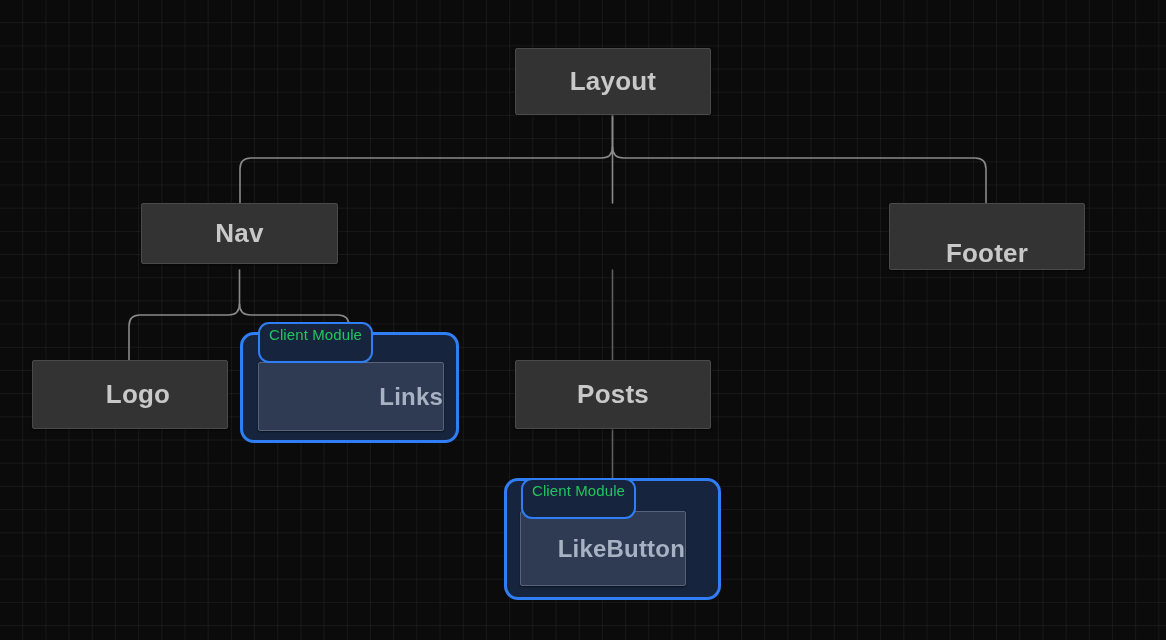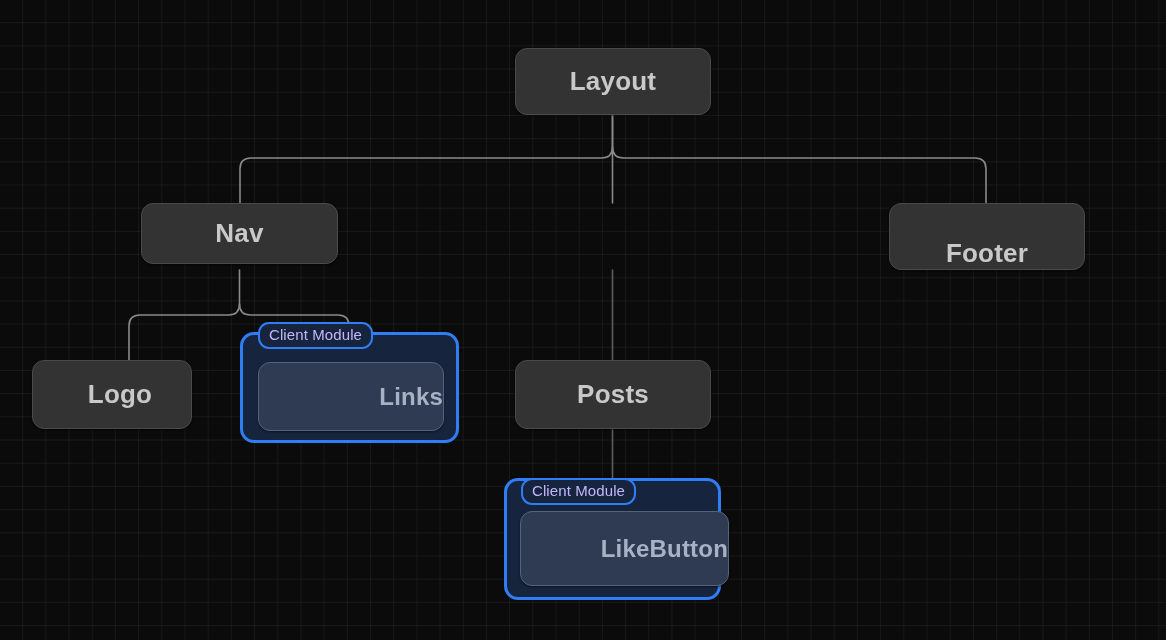--- a/index.html
+++ b/index.html
@@ -30,21 +30,21 @@
     pointer-events: none;
   }
   .node {
     position: absolute;
     box-sizing: border-box;
     display: flex;
     align-items: center;
     justify-content: center;
     background: #333333;
     border: 1px solid #4a4a4a;
-    border-radius: 12px;
+    border-radius: 2px;
     color: #c9c9c9;
     font-size: 26px;
     font-weight: bold;
     letter-spacing: 0.2px;
     z-index: 3;
     box-shadow: 0 1px 2px rgba(0,0,0,0.5);
   }
   .node.small {
     font-size: 24px;
   }
@@ -61,25 +61,25 @@
     border: 1px solid #56637a;
     color: #a7b2c4;
     justify-content: flex-end;
   }
   .badge {
     position: absolute;
     box-sizing: border-box;
     background: #16243d;
     border: 2px solid #2f7ef5;
     border-radius: 11px;
-    color: #c4b5fd;
+    color: #22c55e;
     font-size: 15px;
     font-weight: normal;
     letter-spacing: 0.1px;
-    padding: 2px 9px 4px 9px;
+    padding: 2px 9px 18px 9px;
     line-height: 17px;
     white-space: nowrap;
     z-index: 5;
   }
 </style>
 </head>
 <body>
 
 <div id="canvas">
 
@@ -105,39 +105,39 @@
 
   <div class="node" style="left:141px; top:203px; width:197px; height:61px;">
     <span>Nav</span>
   </div>
 
 
   <div class="node" style="left:889px; top:203px; width:196px; height:67px;align-items:flex-end;">
     <span>Footer</span>
   </div>
 
-  <div class="node" style="left:32px; top:360px; width:160px; height:69px;padding-left:16px;">
+  <div class="node" style="left:32px; top:360px; width:196px; height:69px;padding-left:16px;">
     <span>Logo</span>
   </div>
 
   <div class="node" style="left:515px; top:360px; width:196px; height:69px;">
     <span>Posts</span>
   </div>
 
   <div class="group" style="left:240px; top:332px; width:219px; height:111px;">
     <div class="node small" style="left:15px; top:27px; width:186px; height:69px;">
       <span>Links</span>
     </div>
   </div>
   <div class="badge" style="left:258px; top:322px;">
     <span>Client Module</span>
   </div>
 
   <div class="group" style="left:504px; top:478px; width:217px; height:122px;">
-    <div class="node small" style="left:13px; top:30px; width:209px; height:75px;">
+    <div class="node small" style="left:13px; top:30px; width:166px; height:75px;">
       <span>LikeButton</span>
     </div>
   </div>
   <div class="badge" style="left:521px; top:478px;">
     <span>Client Module</span>
   </div>
 
 </div>
 
 </body></html>

